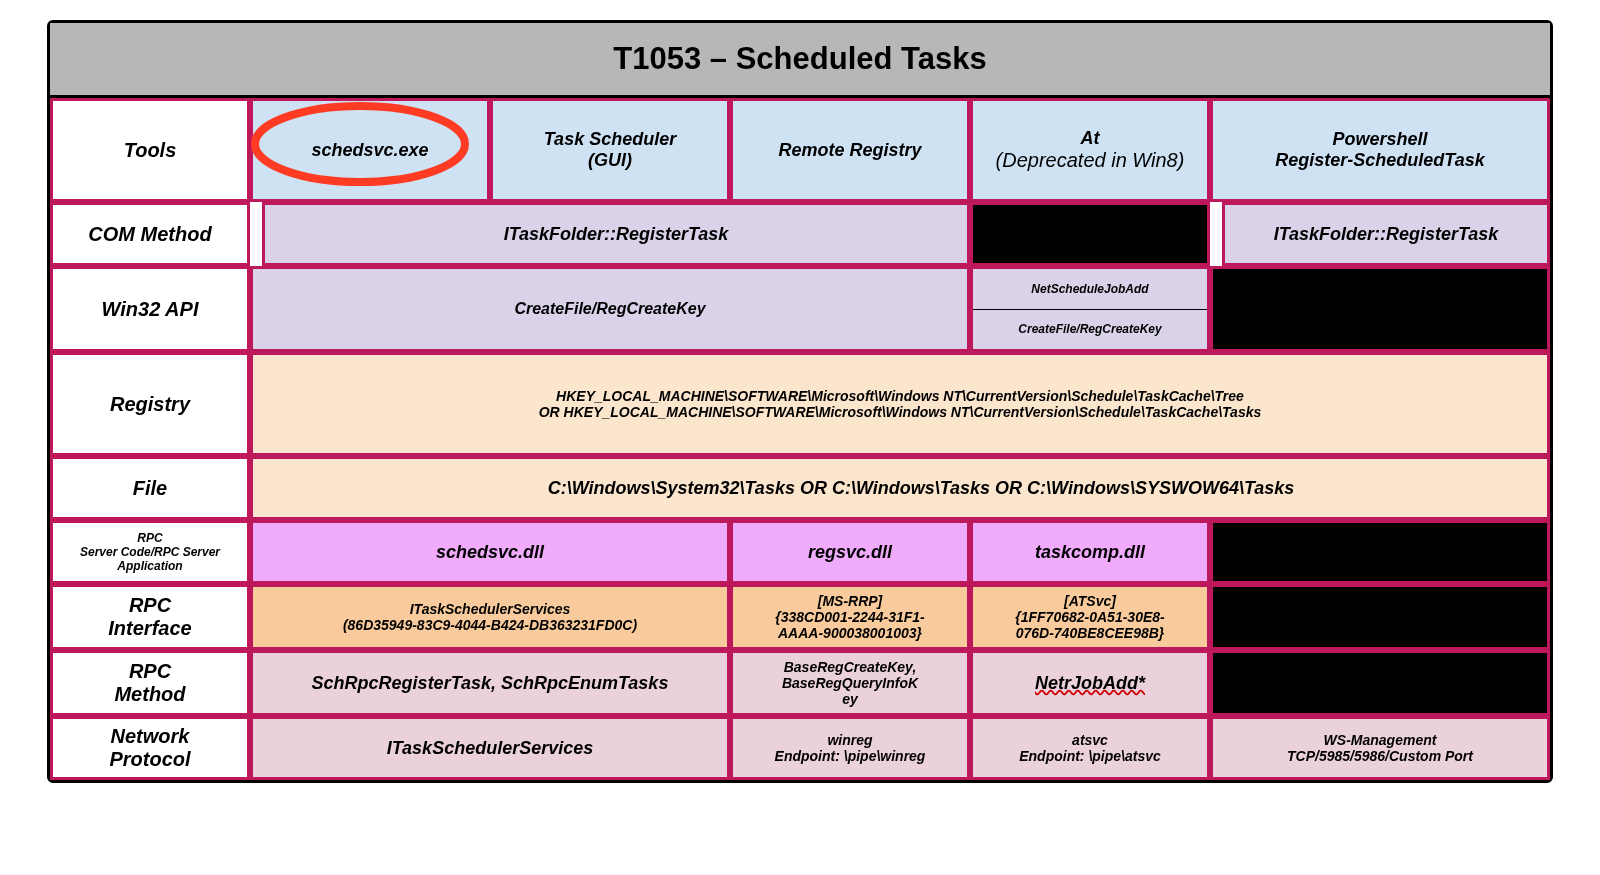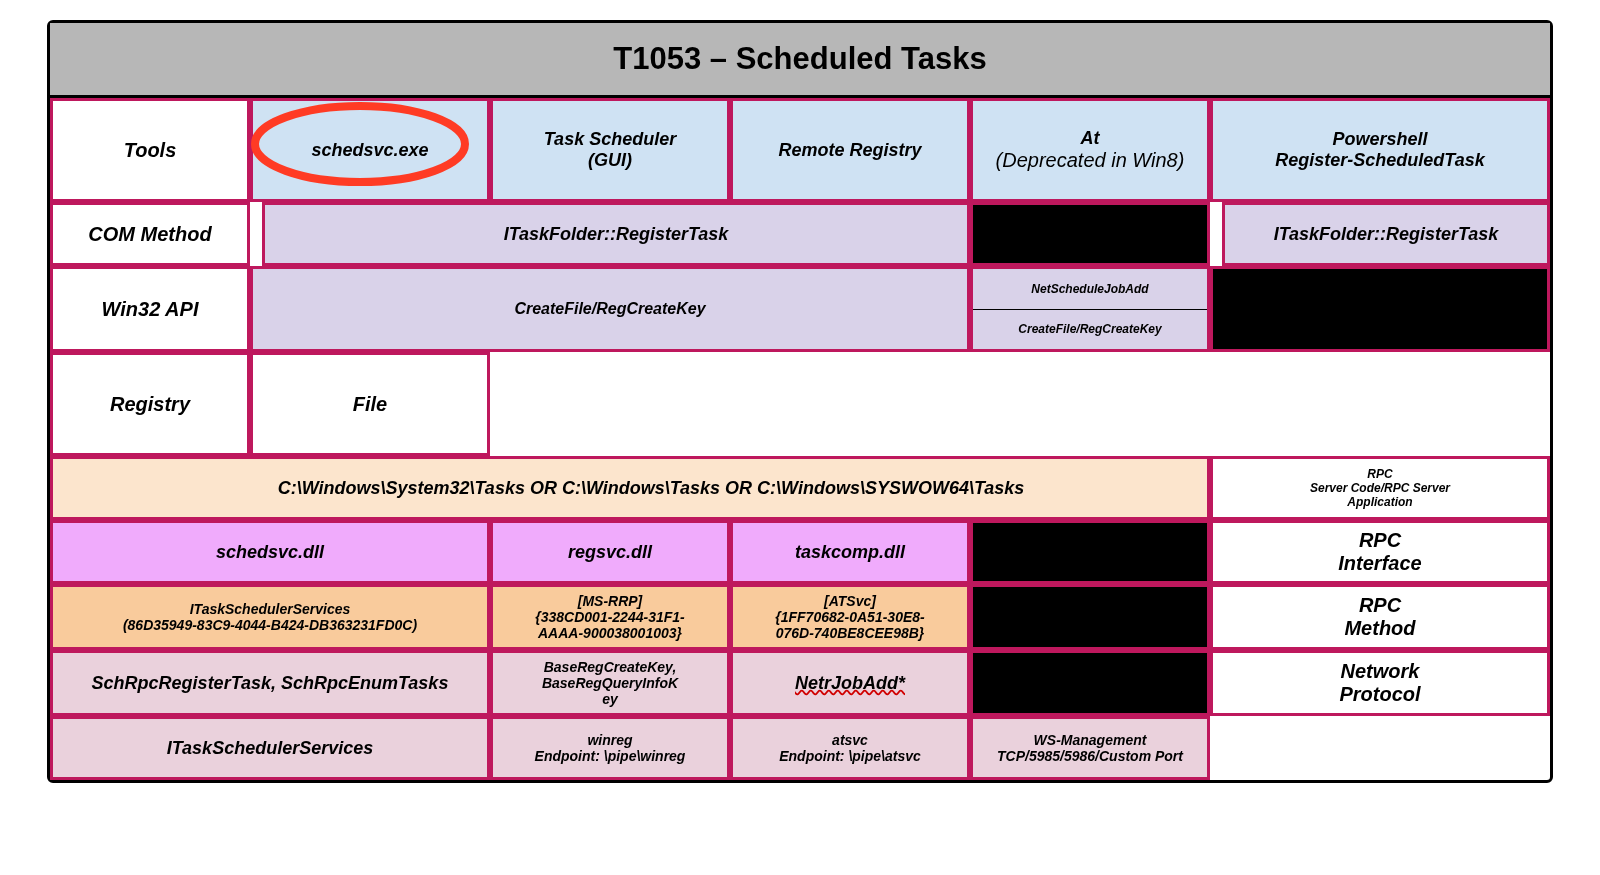--- a/index.html
+++ b/index.html
@@ -104,20 +104,24 @@
     <div class="cell api span3 mid">CreateFile/RegCreateKey</div>
     <div class="cell api mid" style="padding:0;">
       <div class="halfrow">
         <div>NetScheduleJobAdd</div>
         <div>CreateFile/RegCreateKey</div>
       </div>
     </div>
     <div class="cell black mid"></div>
 
     <div class="cell rowlabel tall">Registry</div>
+    <div class="cell reg span5 tall small">
+      <span>HKEY_LOCAL_MACHINE\SOFTWARE\Microsoft\Windows NT\CurrentVersion\Schedule\TaskCache\Tree</span>
+      <span>OR HKEY_LOCAL_MACHINE\SOFTWARE\Microsoft\Windows NT\CurrentVersion\Schedule\TaskCache\Tasks</span>
+    </div>
 
     <div class="cell rowlabel">File</div>
     <div class="cell file span5">C:\Windows\System32\Tasks OR C:\Windows\Tasks OR C:\Windows\SYSWOW64\Tasks</div>
 
     <div class="cell rowlabel xsmall">
       <span>RPC</span>
       <span>Server Code/RPC Server</span>
       <span>Application</span>
     </div>
     <div class="cell rpcA span2">schedsvc.dll</div>

